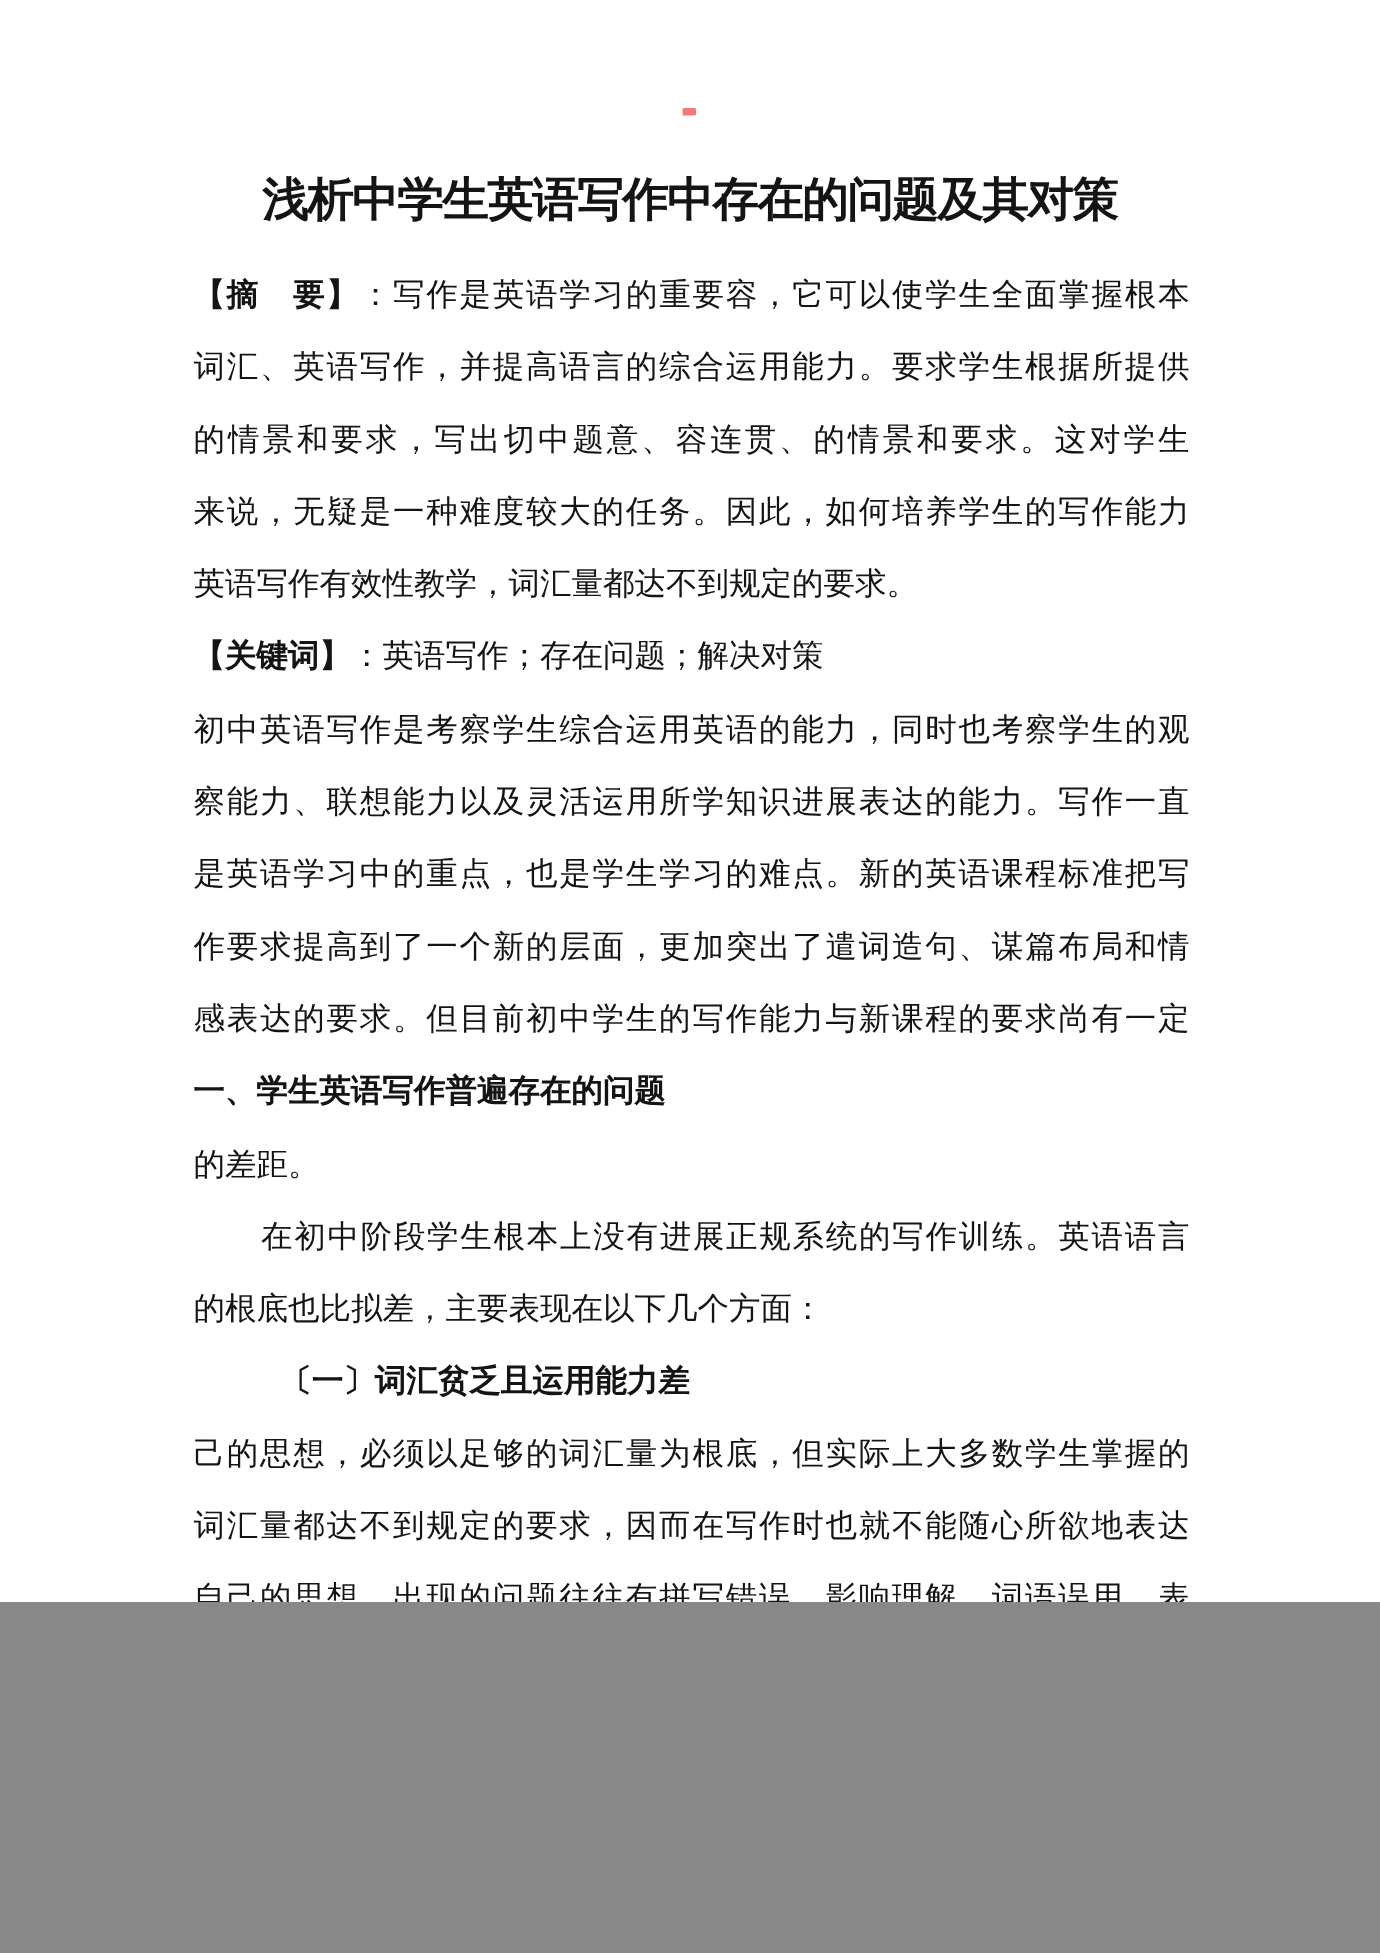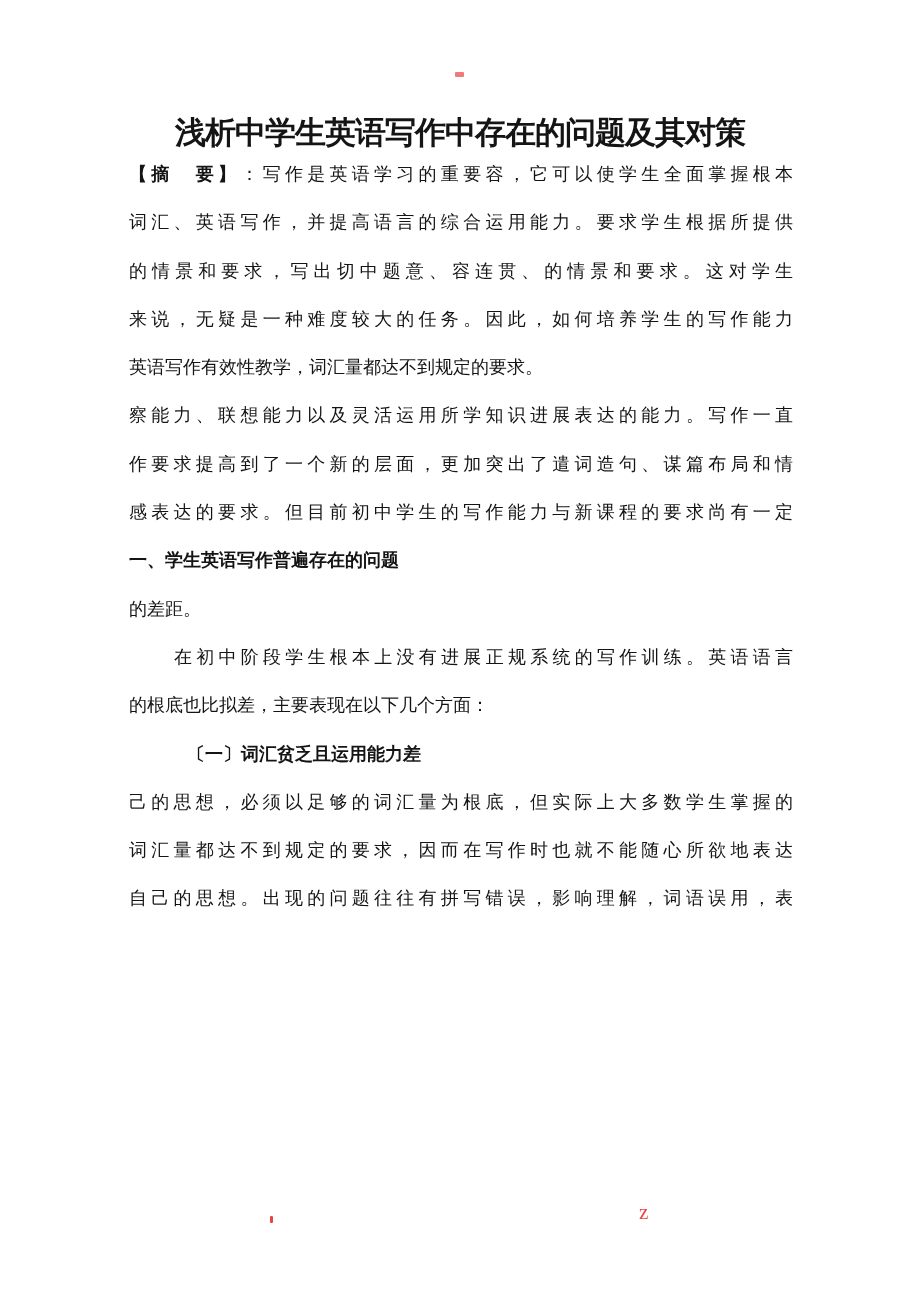--- a/index.html
+++ b/index.html
@@ -1,35 +1,35 @@
 <!DOCTYPE html>
 <html><head>
 <meta charset="utf-8">
 <style>
   html,body{margin:0;padding:0;background:#888;}
   .page{
     position:relative;
-    width:920px;height:1302px;
+    width:920px;height:1068px;
     margin:0 auto;
     background:#ffffff;
     font-family:"Liberation Serif","DejaVu Serif",serif;
     color:#141414;
     overflow:hidden;
   }
   .doc-title{
     position:absolute;top:110px;left:0;width:920px;
     text-align:center;
     font-size:31px;font-weight:bold;
     letter-spacing:-1px;
     line-height:46px;
     white-space:nowrap;
   }
   .content{
-    position:absolute;top:150px;left:129px;width:664px;
-    font-size:18px;
+    position:absolute;top:172px;left:129px;width:664px;
+    font-size:21px;
   }
   .ln{
     height:48.3px;
     line-height:48.3px;
     overflow:hidden;
   }
   .j{text-align:justify;text-align-last:justify;}
   .b{font-weight:bold;}
   .ind{text-indent:45px;}
   .ind2{padding-left:58px;}
@@ -49,21 +49,24 @@
   <div class="mark-dash" style="background: rgb(245, 120, 120);"></div>
 
   <div class="doc-title">浅析中学生英语写作中存在的问题及其对策</div>
 
   <div class="content">
       <div class="ln j"><span class="b">【摘　要】</span><span>：写作是英语学习的重要容，它可以使学生全面掌握根本</span></div>
       <div class="ln j">词汇、英语写作，并提高语言的综合运用能力。要求学生根据所提供</div>
       <div class="ln j">的情景和要求，写出切中题意、容连贯、的情景和要求。这对学生</div>
       <div class="ln j">来说，无疑是一种难度较大的任务。因此，如何培养学生的写作能力</div>
       <div class="ln">英语写作有效性教学，词汇量都达不到规定的要求。</div>
+      <div class="ln"><span class="b">【关键词】</span><span>：英语写作；存在问题；解决对策</span></div>
+      <div class="ln j">初中英语写作是考察学生综合运用英语的能力，同时也考察学生的观</div>
       <div class="ln j">察能力、联想能力以及灵活运用所学知识进展表达的能力。写作一直</div>
+      <div class="ln j">是英语学习中的重点，也是学生学习的难点。新的英语课程标准把写</div>
       <div class="ln j">作要求提高到了一个新的层面，更加突出了遣词造句、谋篇布局和情</div>
       <div class="ln j">感表达的要求。但目前初中学生的写作能力与新课程的要求尚有一定</div>
       <div class="ln b">一、学生英语写作普遍存在的问题</div>
       <div class="ln">的差距。</div>
       <div class="ln j ind">在初中阶段学生根本上没有进展正规系统的写作训练。英语语言</div>
       <div class="ln">的根底也比拟差，主要表现在以下几个方面：</div>
       <div class="ln b ind2">〔一〕词汇贫乏且运用能力差</div>
       <div class="ln j">己的思想，必须以足够的词汇量为根底，但实际上大多数学生掌握的</div>
       <div class="ln j">词汇量都达不到规定的要求，因而在写作时也就不能随心所欲地表达</div>
       <div class="ln j">自己的思想。出现的问题往往有拼写错误，影响理解，词语误用，表</div>

